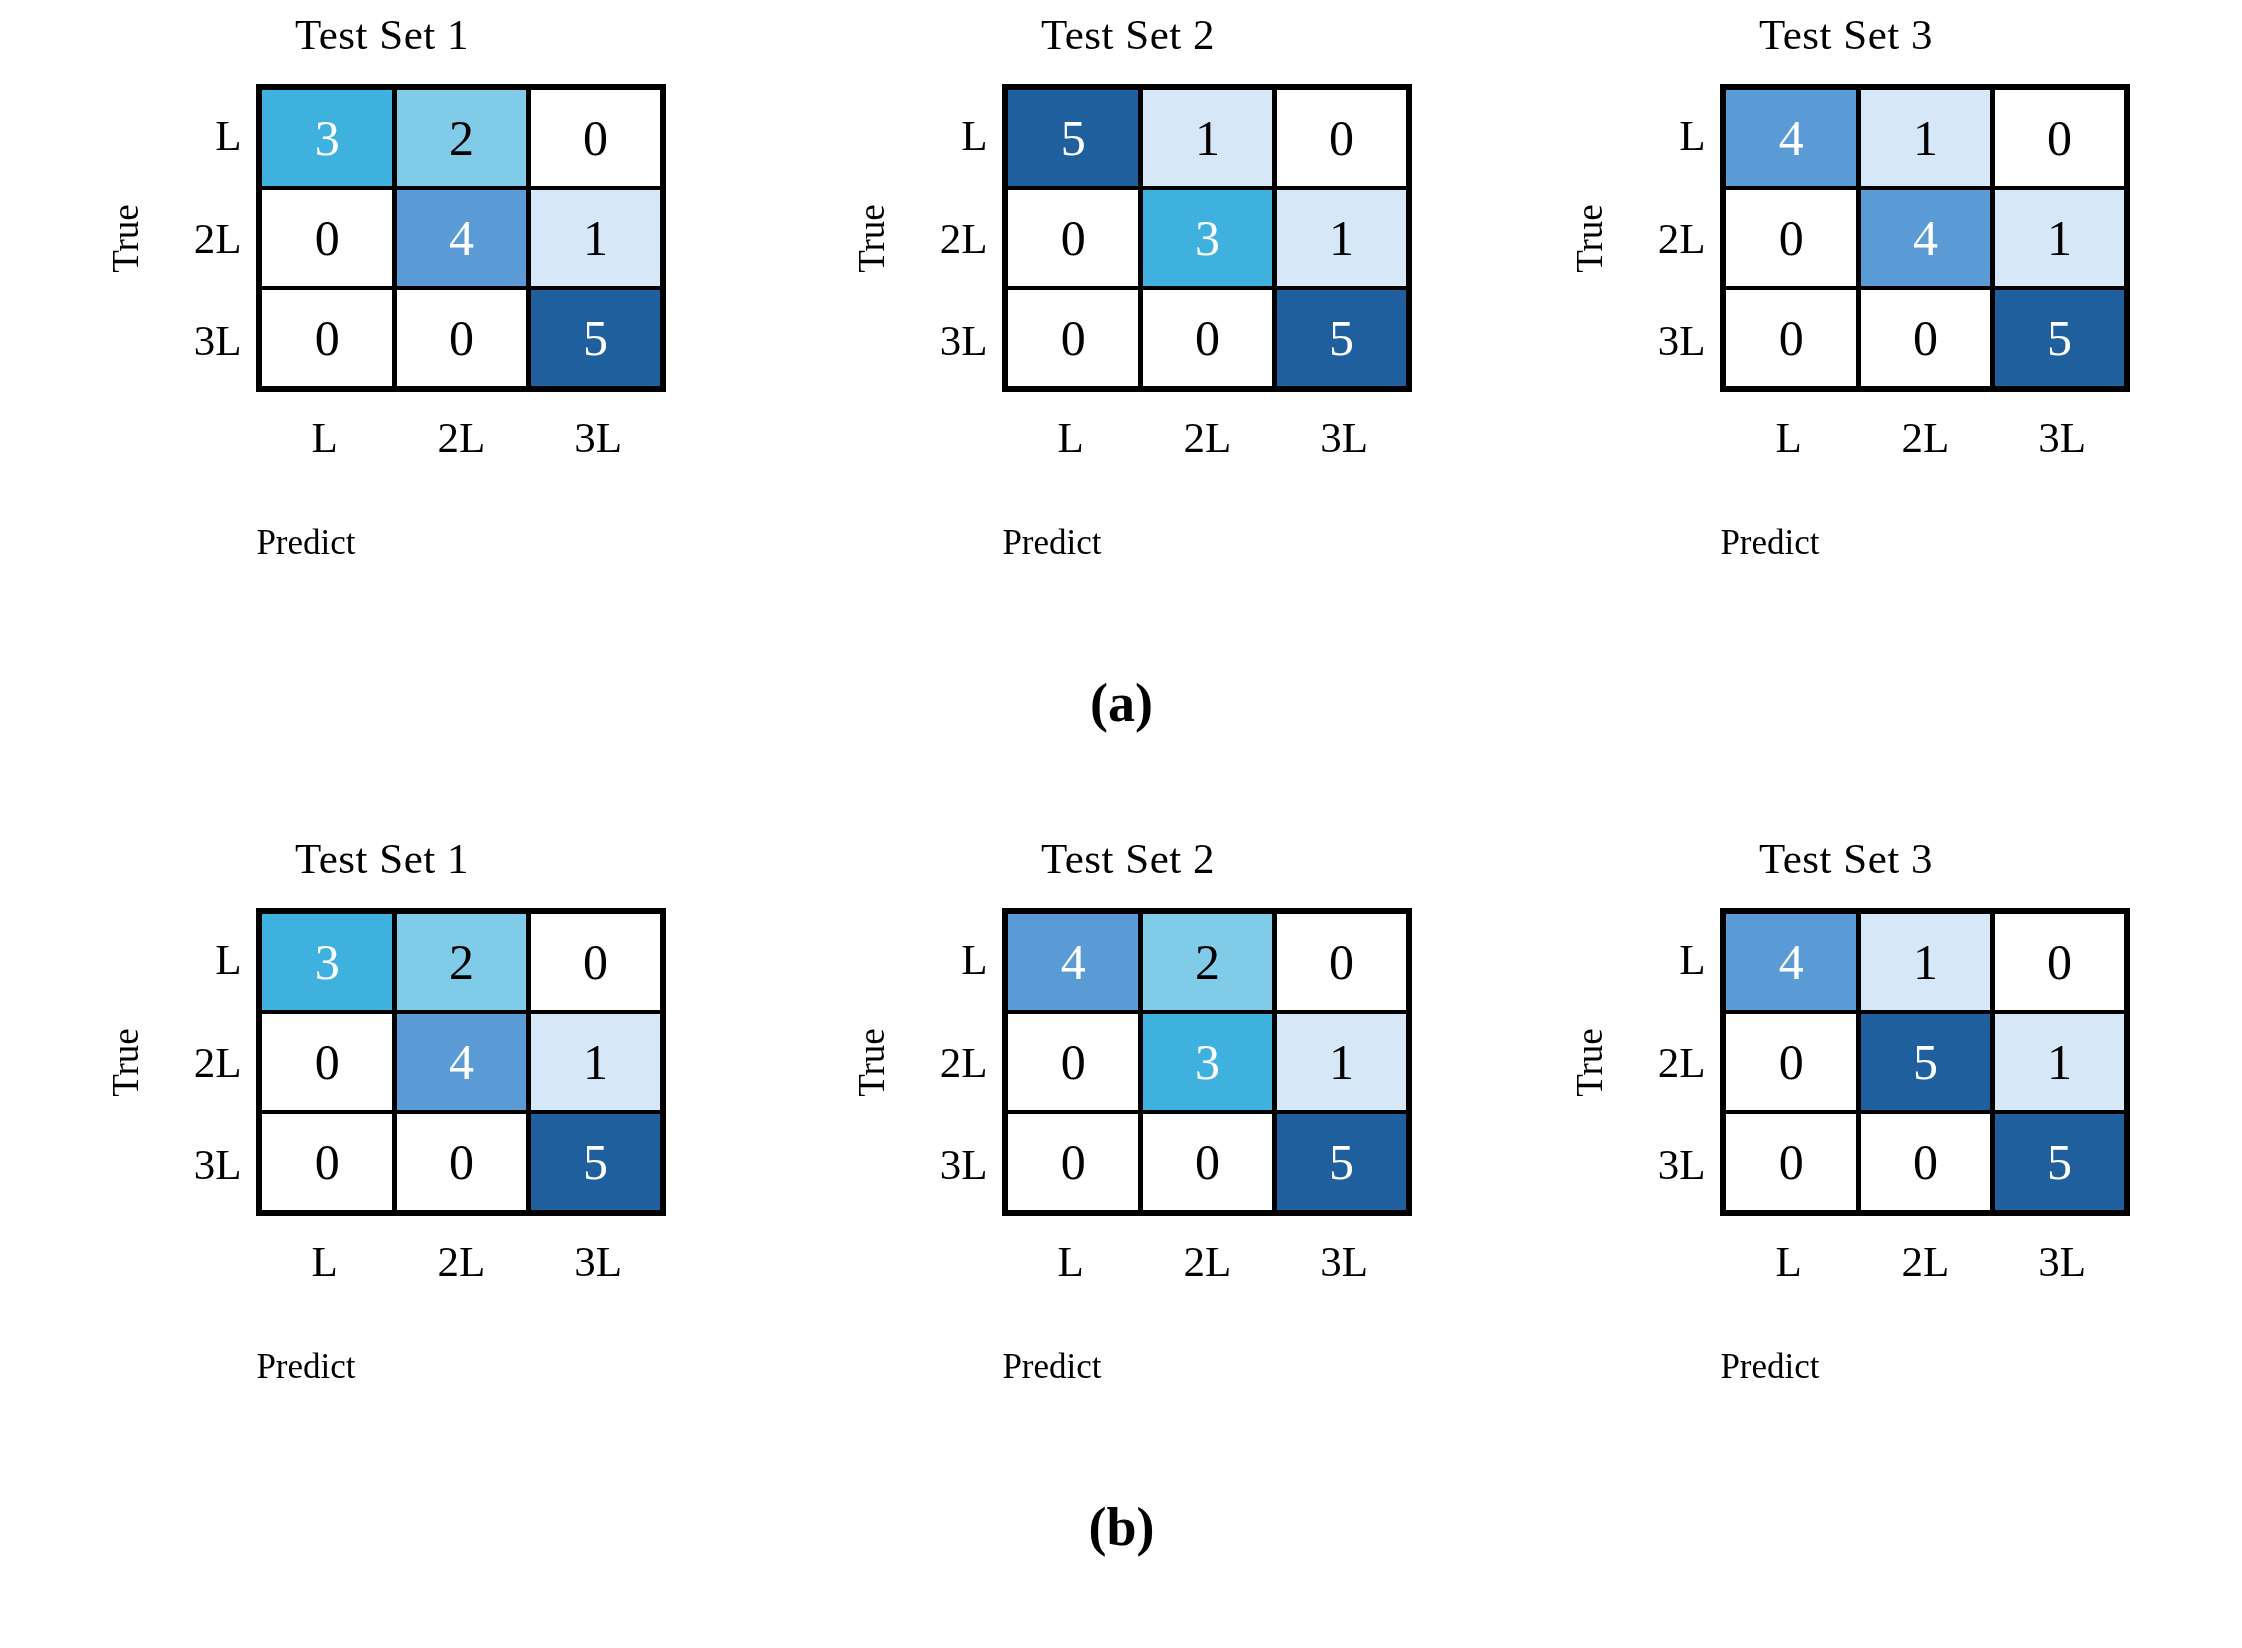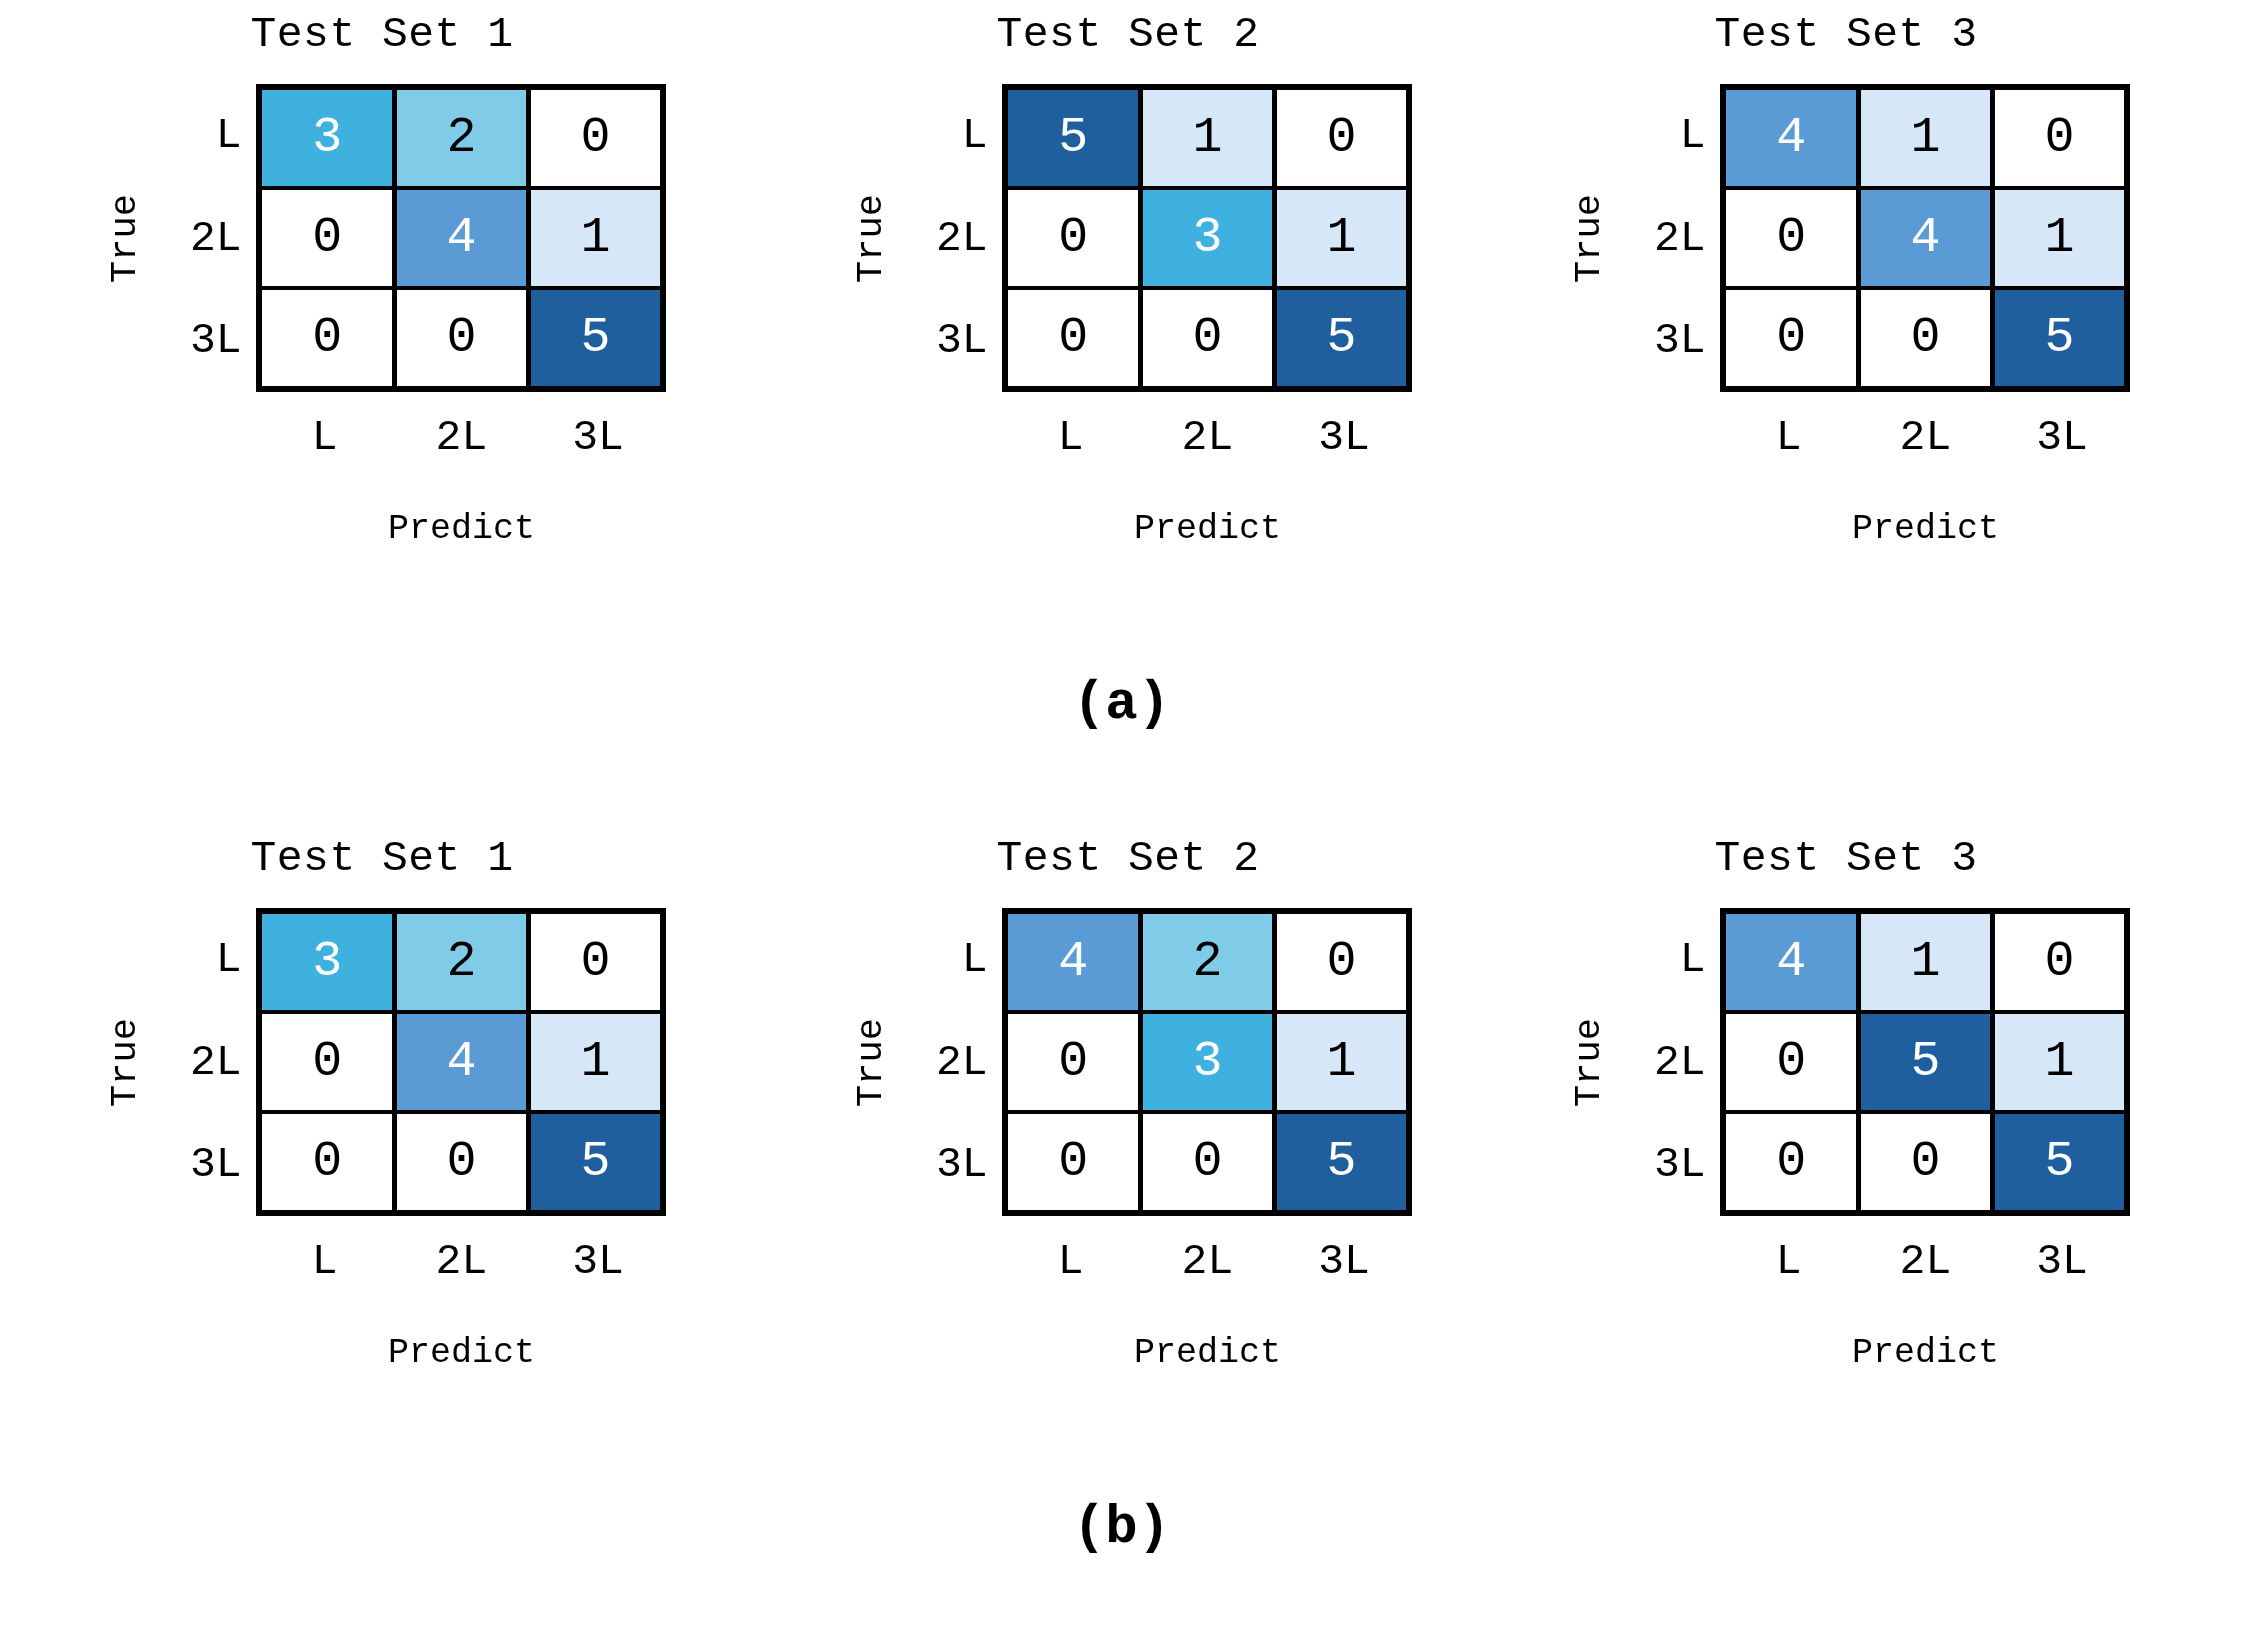--- a/index.html
+++ b/index.html
@@ -18,21 +18,20 @@
   .figure {
     position: relative;
     width: 2243px;
     height: 1648px;
   }
 
   .panel {
     position: absolute;
     left: 0;
     width: 1938px;
-    font-family: Liberation Mono, monospace;
   }
   .panel-a { top: 0px;   height: 824px; }
   .panel-b { top: 824px; height: 824px; }
 
   .panel-row {
     position: relative;
     width: 2243px;
     height: 653px;
   }
 
@@ -139,24 +138,23 @@
   .col-labels .cl {
     flex: 1 1 0;
     text-align: center;
     font-size: 43px;
     line-height: 50px;
     white-space: nowrap;
   }
 
   .x-axis-label {
     width: 410px;
-    text-align: center;
     font-size: 35px;
     line-height: 43px;
-    margin-top: 45px;
+    margin-top: 58px;
     white-space: nowrap;
   }
 
   .panel-caption {
     position: absolute;
     left: 0;
     top: 671px;
     width: 2243px;
     text-align: center;
     font-size: 54px;

